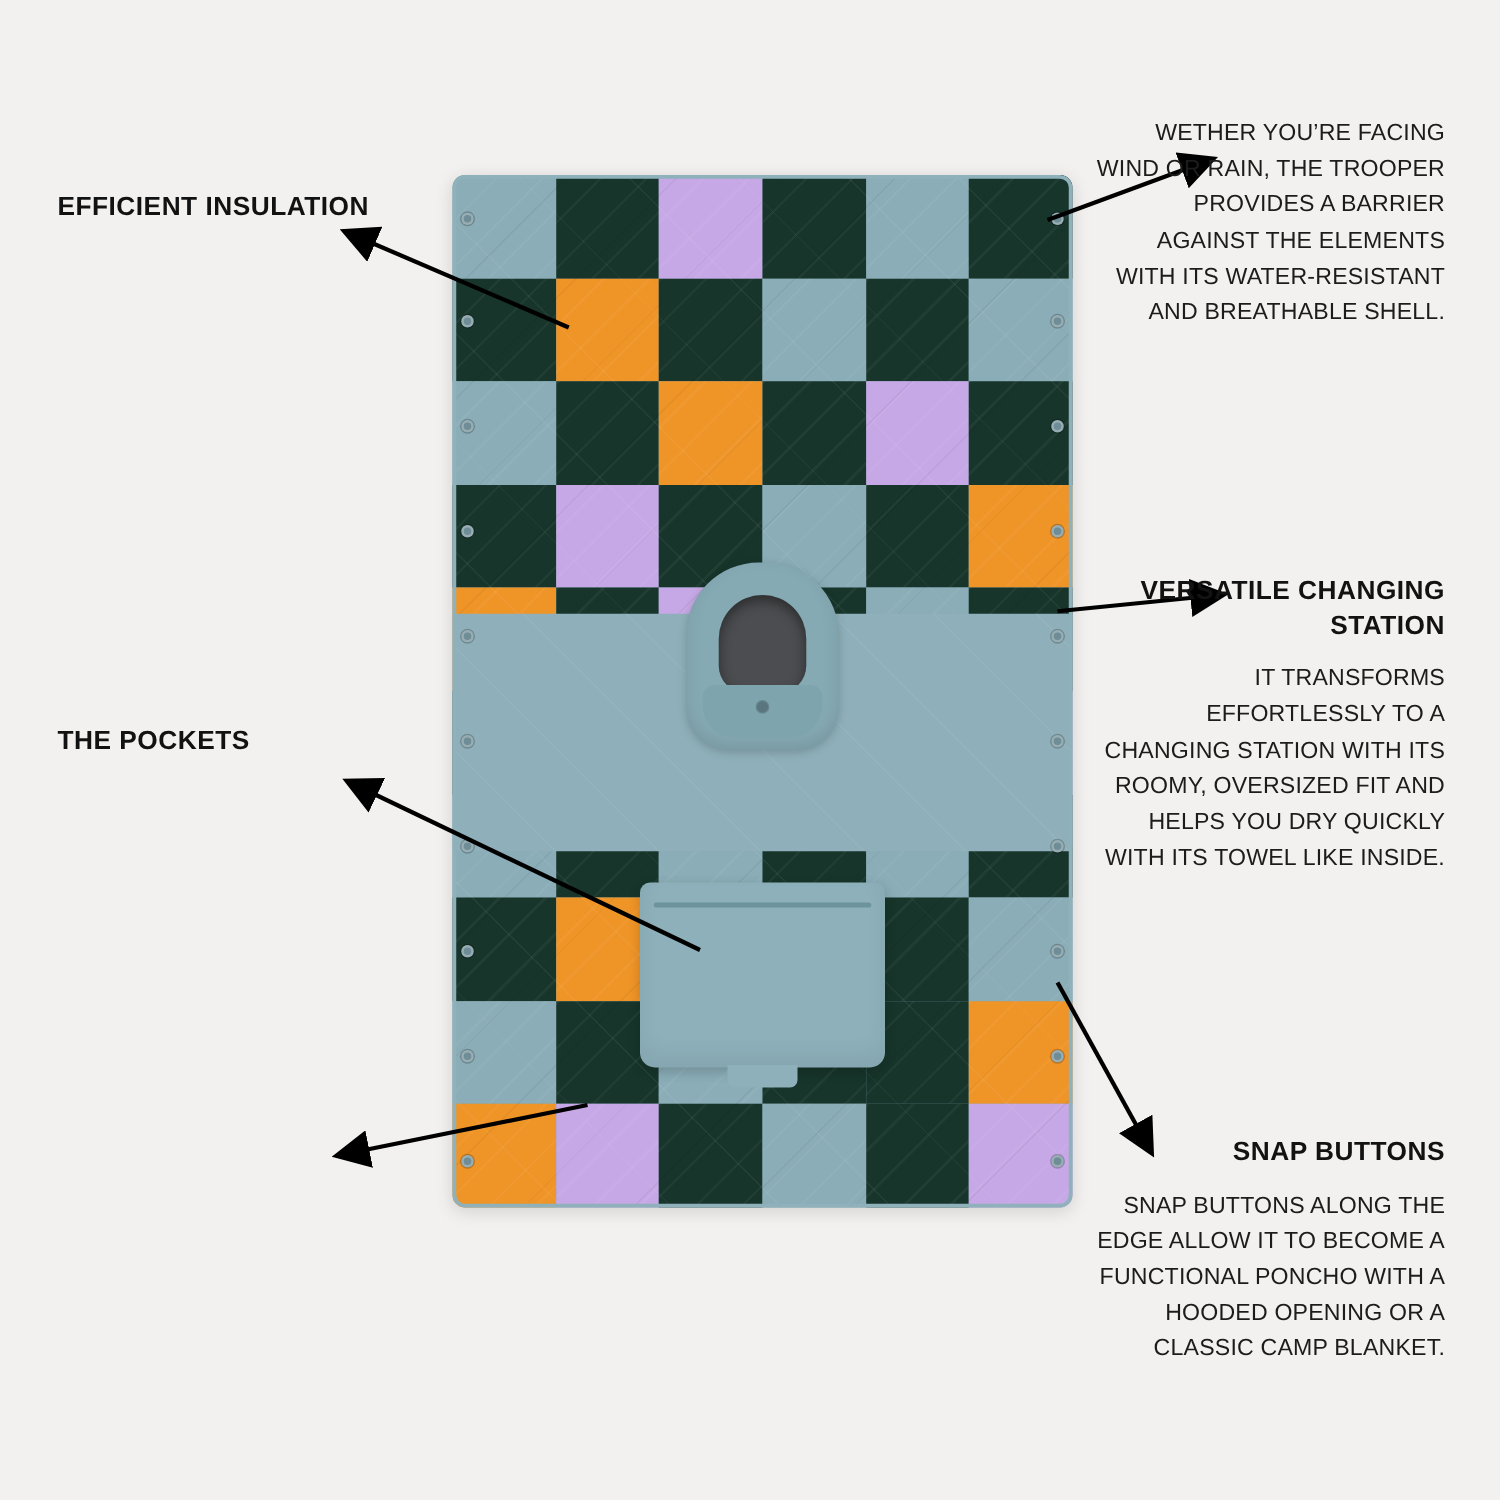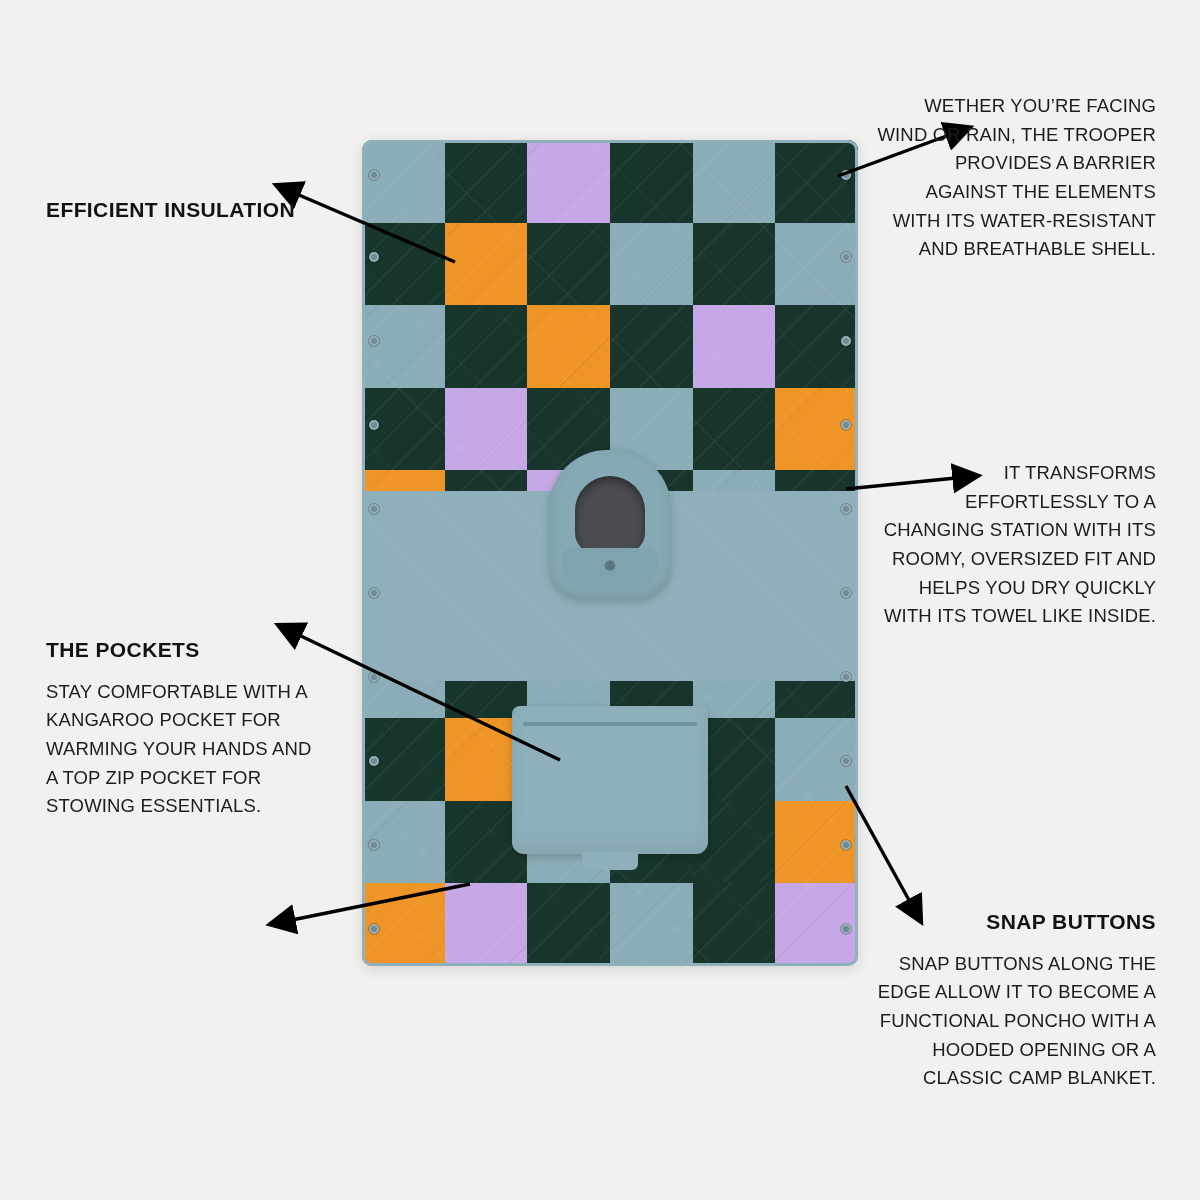--- a/index.html
+++ b/index.html
@@ -34,25 +34,25 @@
     margin: 0 0 14px 0;
   }
   .callout .c-body {
     font-size: 18.5px;
     line-height: 1.55;
     color: #1c1c1c;
     text-transform: uppercase;
     letter-spacing: 0.15px;
     margin: 0;
   }
-  .callout.left { text-align: left; margin-top: 44px; }
+  .callout.left { text-align: left; }
   .callout.right { text-align: right; }
 
   #cal-insulation { left: 46px; top: 152px; }
-  #cal-pockets    { left: 46px; top: 592px; }
+  #cal-pockets    { left: 46px; top: 579px; }
   #cal-washable   { left: 46px; top: 908px; }
   #cal-outdoor    { left: 874px; top: 92px;  width: 282px; }
   #cal-changing   { left: 874px; top: 459px; width: 282px; }
   #cal-snap       { left: 874px; top: 908px; width: 282px; }
 
   
   #arrows {
     position: absolute;
     left: 0; top: 0;
     width: 1200px; height: 1200px;
@@ -327,29 +327,29 @@
     <path d="M846,489 L976,476" fill="none" stroke="#000" stroke-width="3.4" marker-end="url(#ah)"></path>
     <path d="M846,786 L920,920" fill="none" stroke="#000" stroke-width="3.4" marker-end="url(#ah)"></path>
   </svg>
 
   <div class="callout left" id="cal-insulation">
     <h2 class="c-title">EFFICIENT INSULATION</h2>
   </div>
 
   <div class="callout left" id="cal-pockets">
     <h2 class="c-title">THE POCKETS</h2>
-    <p class="c-body">STAY COMFORTABLE WITH A KANGAROO POCKET FOR WARMING YOUR HANDS AND A TOP ZIP POCKET FOR STOWING ESSENTIALS.</p>
   </div>
 
 
   <div class="callout right" id="cal-outdoor">
     <p class="c-body">WETHER  YOU’RE FACING WIND OR RAIN, THE TROOPER PROVIDES A BARRIER AGAINST THE ELEMENTS WITH ITS WATER-RESISTANT AND BREATHABLE SHELL.</p>
   </div>
 
   <div class="callout right" id="cal-changing">
+    <h2 class="c-title">VERSATILE CHANGING STATION</h2>
     <p class="c-body">IT TRANSFORMS EFFORTLESSLY TO A CHANGING STATION WITH ITS ROOMY, OVERSIZED FIT AND HELPS YOU DRY QUICKLY WITH ITS TOWEL LIKE INSIDE.</p>
   </div>
 
   <div class="callout right" id="cal-snap">
     <h2 class="c-title">SNAP BUTTONS</h2>
     <p class="c-body">SNAP BUTTONS ALONG THE EDGE ALLOW IT TO BECOME A FUNCTIONAL PONCHO WITH A HOODED OPENING OR A CLASSIC CAMP BLANKET.</p>
   </div>
 
 </div>
 

